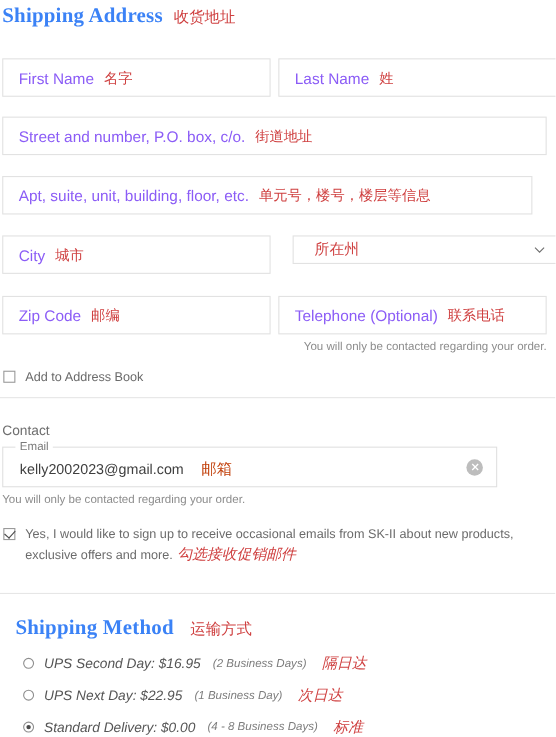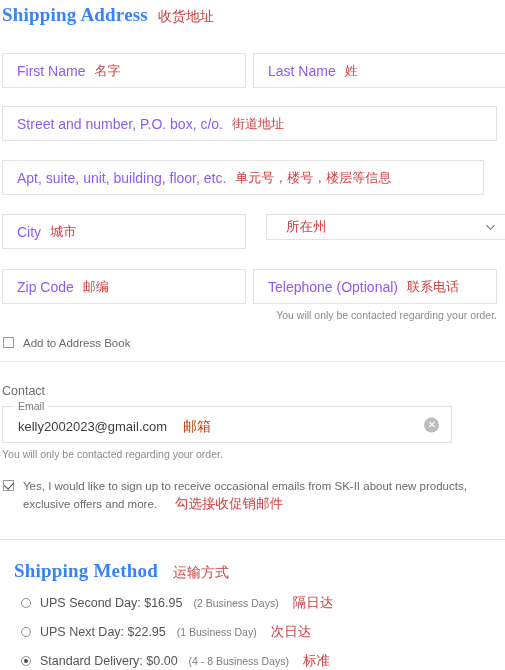--- a/index.html
+++ b/index.html
@@ -140,36 +140,38 @@
   .cblabel {
     font-size: 11.5px;
     color: #6b6b6b;
     margin-left: 9px;
     line-height: 17px;
     white-space: nowrap;
   }
   .cblabel .cn {
     color: #cf4040;
     font-size: 13.5px;
-    margin-left: 18px;
+    margin-left: 4px;
+    font-style: italic;
   }
 
   
   .contact-label {
     position: absolute;
     font-size: 12.5px;
     color: #6f6f6f;
   }
 
   
   .radio-row {
     position: absolute;
     display: flex;
     align-items: center;
     white-space: nowrap;
+    font-style: italic;
   }
   .radio {
     width: 10px; height: 10px;
     border: 1px solid #8e8e8e;
     border-radius: 50%;
     background: #fff;
     flex: 0 0 auto;
     position: relative;
   }
   .radio.sel::after {

